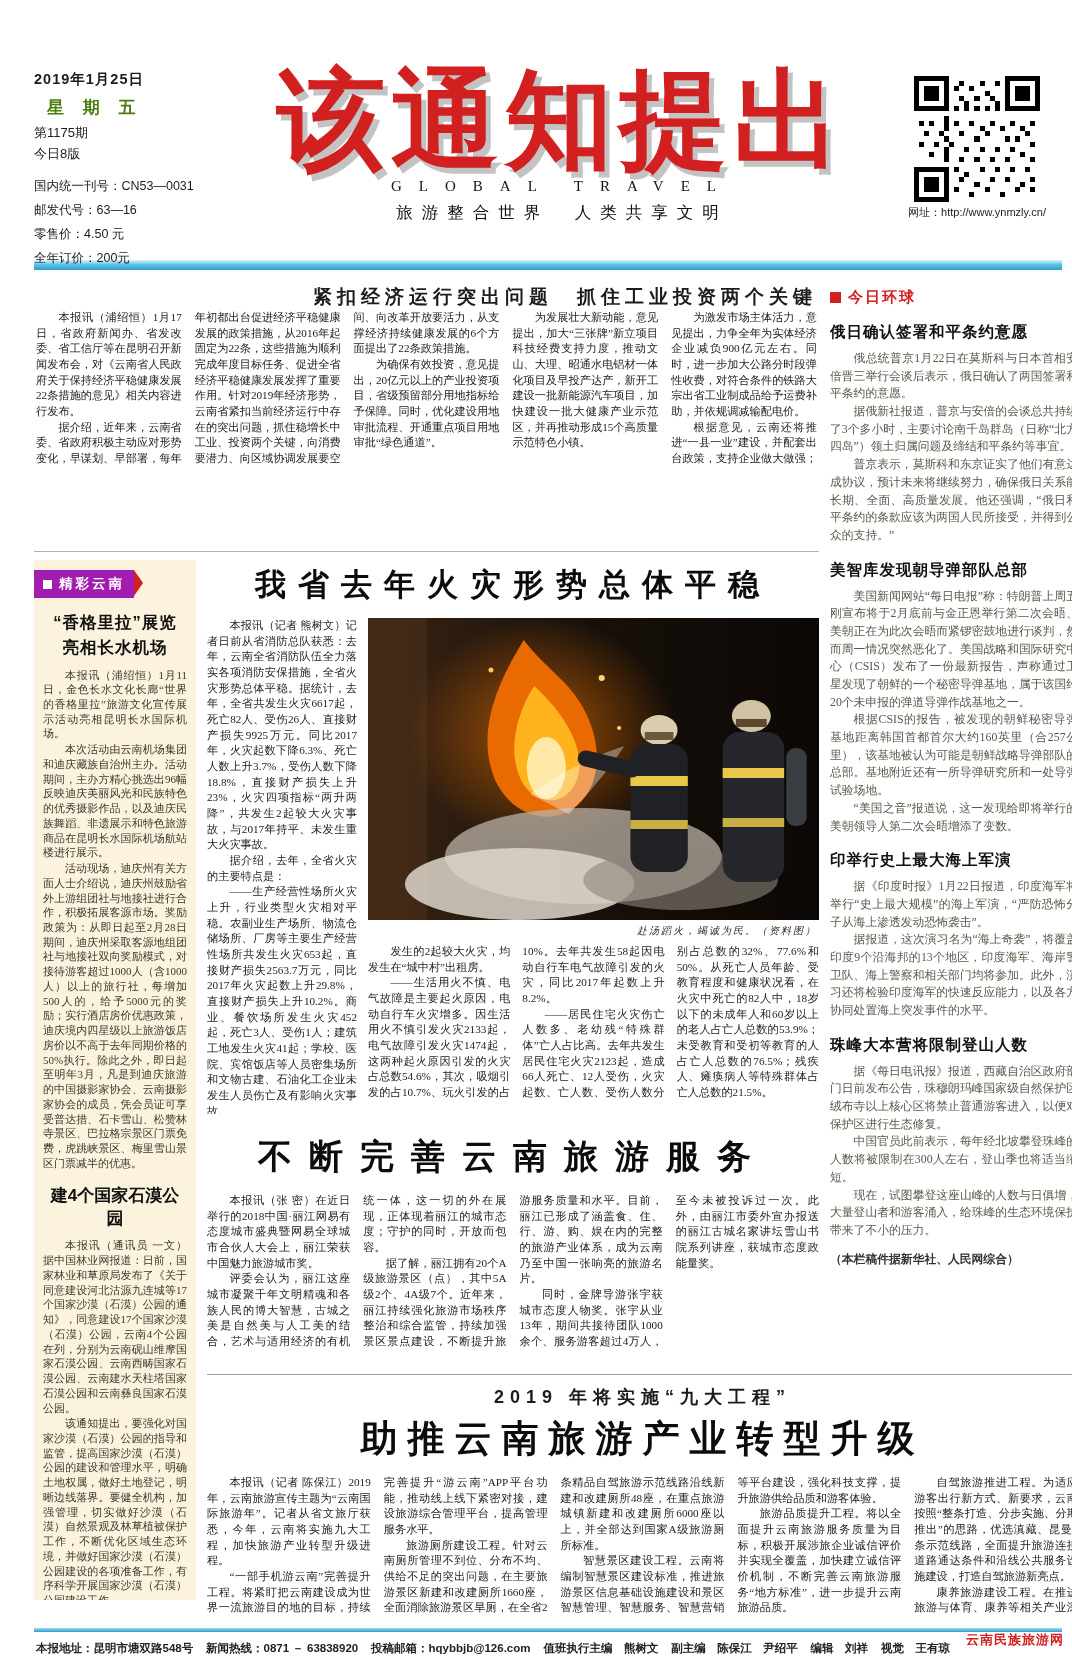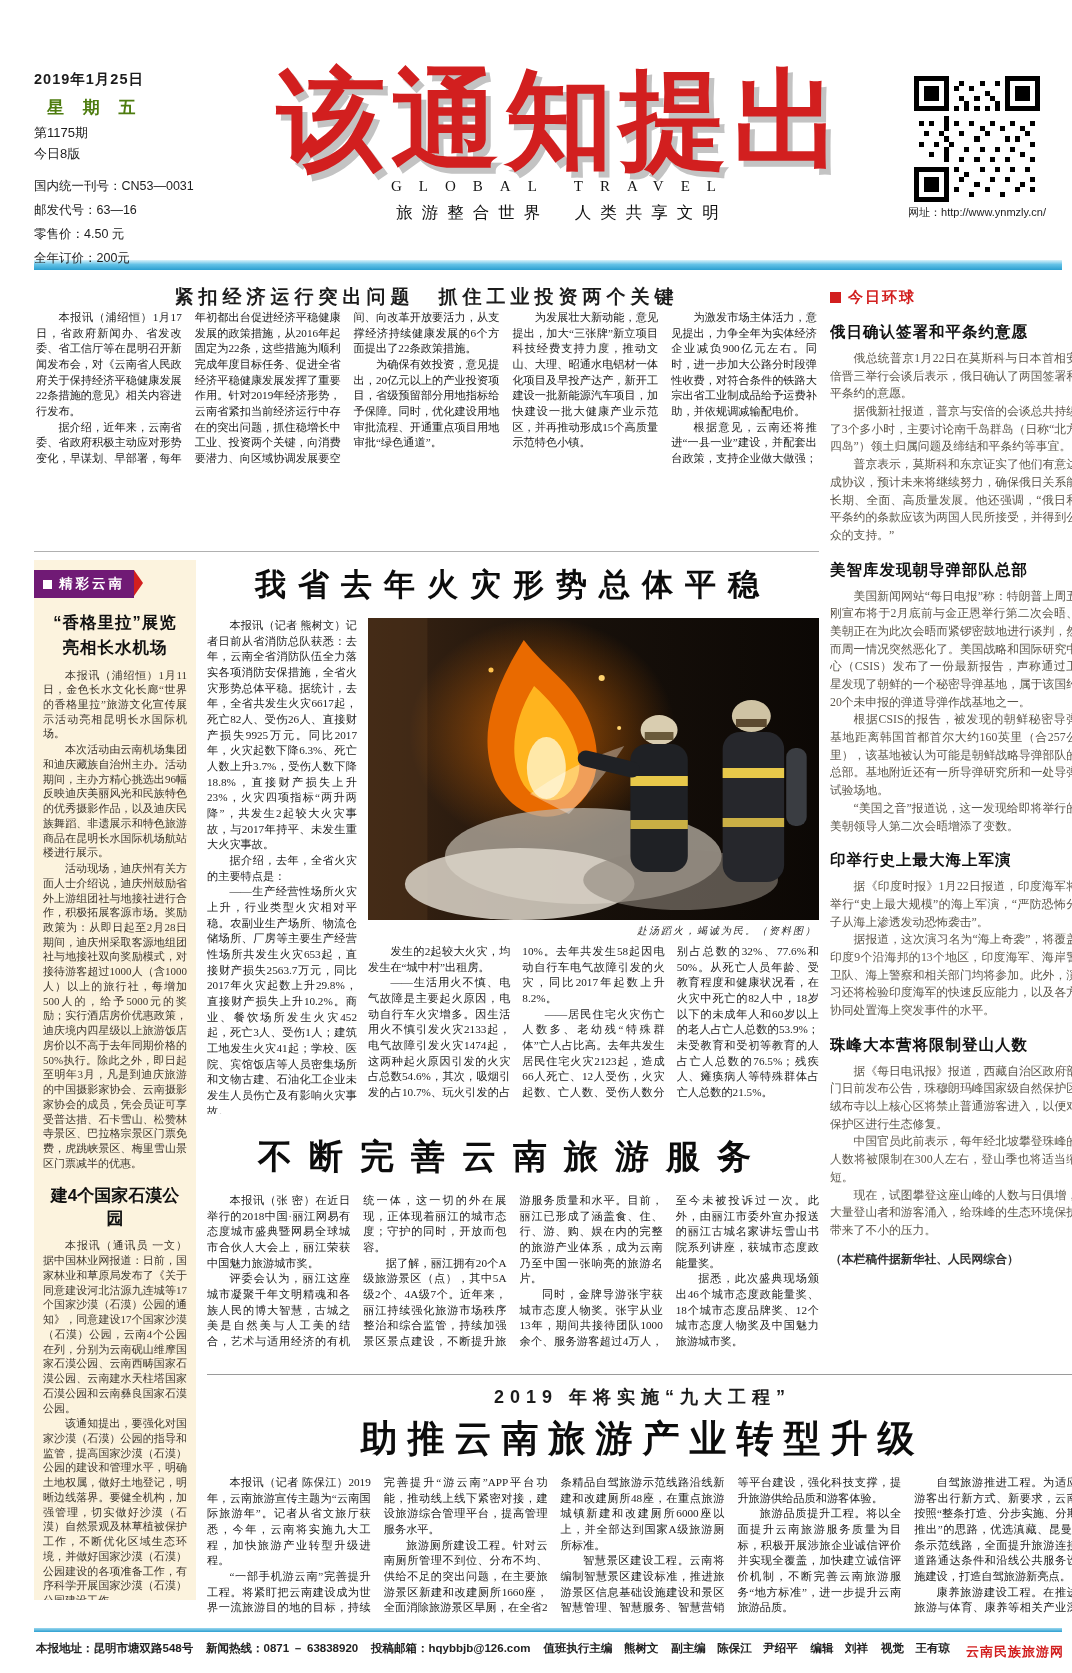--- a/index.html
+++ b/index.html
@@ -38,29 +38,29 @@
 .main {
   display:grid; margin-top:10px; column-gap:11px;
   grid-template-columns:162px 612px 248px;
   grid-template-rows:272px 568px 248px 252px;
   grid-template-areas:"top top world" "left fire world" "left lijiang world" "left bottom bottom";
 }
 p { text-indent:2em; margin:0; }
 
 
 .top-story { grid-area:top; border-bottom:1px solid #b0b0b0; padding:4px 2px 0; overflow:hidden; }
-.kicker { text-align:center; font-family:"Liberation Sans",sans-serif; font-weight:900; font-size:19px; letter-spacing:5px; }
+.kicker { text-align:right; font-family:"Liberation Sans",sans-serif; font-weight:900; font-size:19px; letter-spacing:5px; }
 .top-headline { text-align:center; font-family:"Liberation Sans",sans-serif; font-weight:900; font-size:41px; letter-spacing:1px; margin:7px 0 11px; color:#0c0c0c; }
 .colbody { column-fill:auto; text-align:justify; font-size:11.2px; line-height:1.4; color:#222; }
 .top-body { column-count:5; column-gap:13px; height:172px; }
 
 
 .left-sidebar { grid-area:left; background:#fcf3de; padding:0 9px 10px; overflow:hidden; margin:8px 0 20px; }
 .ribbon {
-  background:#701a75; color:#fff; font-family:"Liberation Sans",sans-serif; font-weight:900;
+  background:#a21caf; color:#fff; font-family:"Liberation Sans",sans-serif; font-weight:900;
   font-size:13.5px; letter-spacing:3px; padding:5px 9px; display:inline-flex; align-items:center; gap:7px;
   position:relative; margin:10px 0 12px -9px;
 }
 .ribbon .sq { width:9px; height:9px; background:#fff; display:inline-block; }
 .ribbon:after { content:""; position:absolute; right:-9px; top:0; border-top:13px solid transparent; border-bottom:13px solid transparent; border-left:9px solid #d21f1f; }
 .side-title { text-align:center; font-family:"Liberation Sans",sans-serif; font-weight:900; font-size:16.5px; line-height:1.5; letter-spacing:1px; color:#101010; }
 .side-body { font-size:11px; line-height:1.34; color:#3c362e; text-align:justify; margin-top:8px; }
 .side-body p { margin-bottom:1px; }
 .side-head2 { text-align:center; font-family:"Liberation Sans",sans-serif; font-weight:900; font-size:17px; margin:14px 0 8px; color:#101010; }
 
@@ -91,21 +91,21 @@
 .world-tag { color:#d21f1f; font-family:"Liberation Sans",sans-serif; font-weight:900; font-size:15px; letter-spacing:2px; display:flex; align-items:center; gap:7px; margin-bottom:2px; }
 .world-tag .sq { width:11px; height:11px; background:#d21f1f; display:inline-block; }
 .world h3 { font-family:"Liberation Sans",sans-serif; font-weight:900; font-size:15.5px; letter-spacing:1px; margin:15px 0 7px; color:#111; }
 .world p { font-size:11.8px; line-height:1.5; color:#5c564b; text-align:justify; }
 .world .credit { font-size:11.8px; font-weight:bold; color:#333; margin-top:12px; font-family:"Liberation Sans",sans-serif; }
 
 
 .footer { margin-top:8px; }
 .footer-rule { height:4px; background:linear-gradient(180deg,#9bd7ee,#2b9fd0); }
 .footer-row { display:flex; justify-content:space-between; padding:9px 112px 6px 2px; font-size:11.5px; font-weight:bold; font-family:"Liberation Sans",sans-serif; color:#222;align-items:flex-end; }
-.watermark { position:absolute; right:8px; bottom:12px; color:#d21f1f; font-weight:bold; font-size:13px; font-family:"Liberation Sans",sans-serif; letter-spacing:1px; }
+.watermark { position:absolute; right:8px; bottom:24px; color:#d21f1f; font-weight:bold; font-size:13px; font-family:"Liberation Sans",sans-serif; letter-spacing:1px; }
 </style>
 </head>
 <body>
 
 <div class="page">
 
   <div class="header">
     <div class="pub-info">
       <div class="date">2019年1月25日</div>
       <div class="weekday">星 期 五</div>
@@ -255,21 +255,20 @@
       </div>
     </section>
 
     <section class="lijiang">
       <h2 class="lj-headline">不断完善云南旅游服务</h2>
       <div class="colbody lj-body">
         <p>本报讯（张 密）在近日举行的2018中国·丽江网易有态度城市盛典暨网易全球城市合伙人大会上，丽江荣获中国魅力旅游城市奖。</p>
         <p>评委会认为，丽江这座城市凝聚千年文明精魂和各族人民的博大智慧，古城之美是自然美与人工美的结合，艺术与适用经济的有机统一体，这一切的外在展现，正体现着丽江的城市态度；守护的同时，开放而包容。</p>
         <p>据了解，丽江拥有20个A级旅游景区（点），其中5A级2个、4A级7个。近年来，丽江持续强化旅游市场秩序整治和综合监管，持续加强景区景点建设，不断提升旅游服务质量和水平。目前，丽江已形成了涵盖食、住、行、游、购、娱在内的完整的旅游产业体系，成为云南乃至中国一张响亮的旅游名片。</p>
         <p>同时，金牌导游张宇获城市态度人物奖。张宇从业13年，期间共接待团队1000余个、服务游客超过4万人，至今未被投诉过一次。此外，由丽江市委外宣办报送的丽江古城名家讲坛雪山书院系列讲座，获城市态度政能量奖。</p>
-        <p>据悉，此次盛典现场颁出46个城市态度政能量奖、18个城市态度品牌奖、12个城市态度人物奖及中国魅力旅游城市奖。</p>
 
       </div>
     </section>
 
     <section class="bottom-story">
       <div class="b-kicker">2019 年将实施“九大工程”</div>
       <h2 class="b-headline">助推云南旅游产业转型升级</h2>
       <div class="colbody b-body">
         <p>本报讯（记者 陈保江）2019年，云南旅游宣传主题为“云南国际旅游年”。记者从省文旅厅获悉，今年，云南将实施九大工程，加快旅游产业转型升级进程。</p>
         <p>“一部手机游云南”完善提升工程。将紧盯把云南建设成为世界一流旅游目的地的目标，持续完善提升“游云南”APP平台功能，推动线上线下紧密对接，建设旅游综合管理平台，提高管理服务水平。</p>

